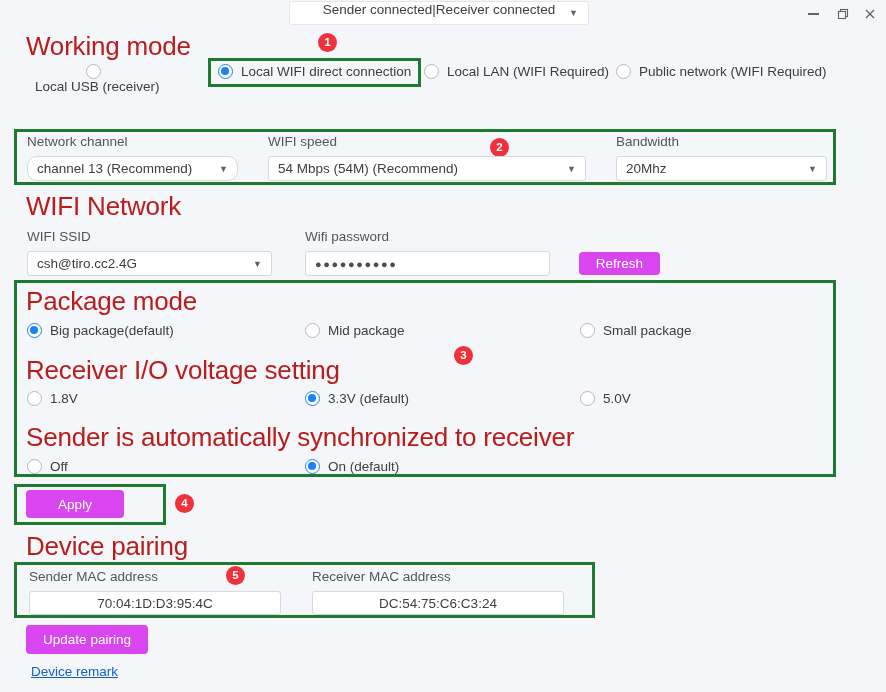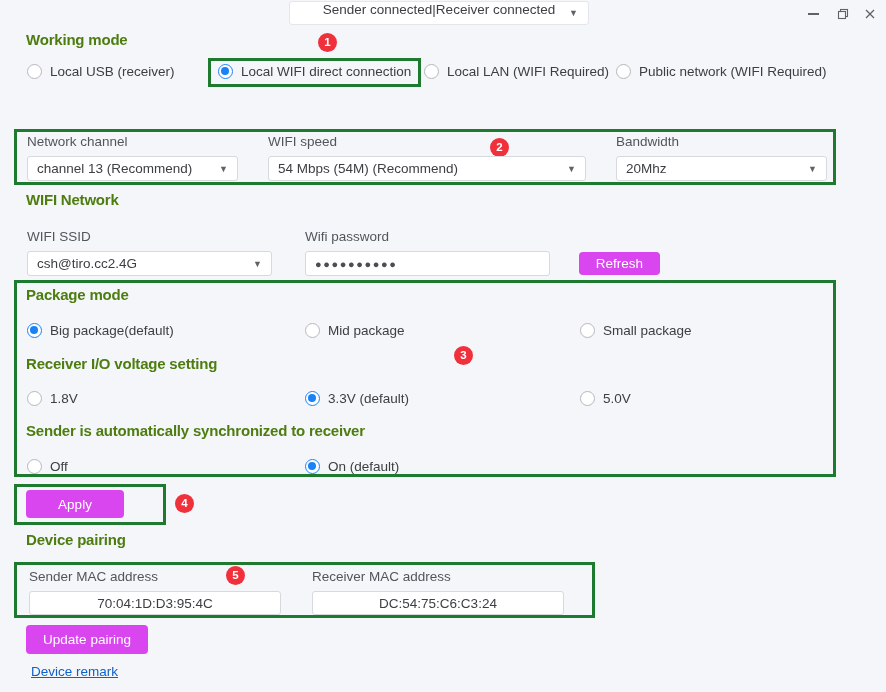--- a/index.html
+++ b/index.html
@@ -47,23 +47,23 @@
     color: #5f6368;
   }
   .win-min { left: 800px; }
   .win-max { left: 830px; }
   .win-close { left: 857px; }
   .win-min .bar { width: 11px; height: 1.5px; background: #5f6368; }
 
   
   .heading {
     position: absolute;
-    font-size: 15px;
-    font-weight: bold;
-    color: #4d7c0f;
+    font-size: 26px;
+    font-weight: normal;
+    color: #b91c1c;
     letter-spacing: -0.2px;
     white-space: nowrap;
   }
   .sub-label {
     position: absolute;
     font-size: 13.5px;
     color: #52565c;
     white-space: nowrap;
   }
 
@@ -213,21 +213,21 @@
         <line x1="3" y1="3" x2="11" y2="11" stroke="#5f6368" stroke-width="1.2"></line>
         <line x1="11" y1="3" x2="3" y2="11" stroke="#5f6368" stroke-width="1.2"></line>
       </svg>
     </div>
   </div>
 
   <div class="heading" style="left:26px; top:31px;">Working mode</div>
 
   <div class="badge" style="left:318px; top:33px;">1</div>
 
-  <div class="radio-row" style="left:27px; top:64px;">
+  <div class="radio-row" style="left:27px; top:64px;flex-direction:column;">
     <span class="radio"></span>
     <span class="radio-label">Local USB (receiver)</span>
   </div>
 
   <div class="radio-row" style="left:218px; top:64px;">
     <span class="radio checked"></span>
     <span class="radio-label">Local WIFI direct connection</span>
   </div>
 
   <div class="radio-row" style="left:616px; top:64px;">
@@ -241,21 +241,21 @@
   </div>
 
   <div class="green-box" style="left:208px; top:58px; width:213px; height:29px;"></div>
 
 
   <div class="green-box" style="left:14px; top:129px; width:822px; height:56px;"></div>
 
   <div class="badge" style="left:490px; top:138px;">2</div>
 
   <div class="sub-label" style="left:27px; top:134px;">Network channel</div>
-  <div class="select" style="left:27px; top:156px; width:211px;">
+  <div class="select" style="left:27px; top:156px; width:211px;border-radius:10px;">
     <span>channel 13 (Recommend)</span>
     <span class="caret">▼</span>
   </div>
 
   <div class="sub-label" style="left:268px; top:134px;">WIFI speed</div>
   <div class="select" style="left:268px; top:156px; width:318px;">
     <span>54 Mbps (54M)  (Recommend)</span>
     <span class="caret">▼</span>
   </div>
 

